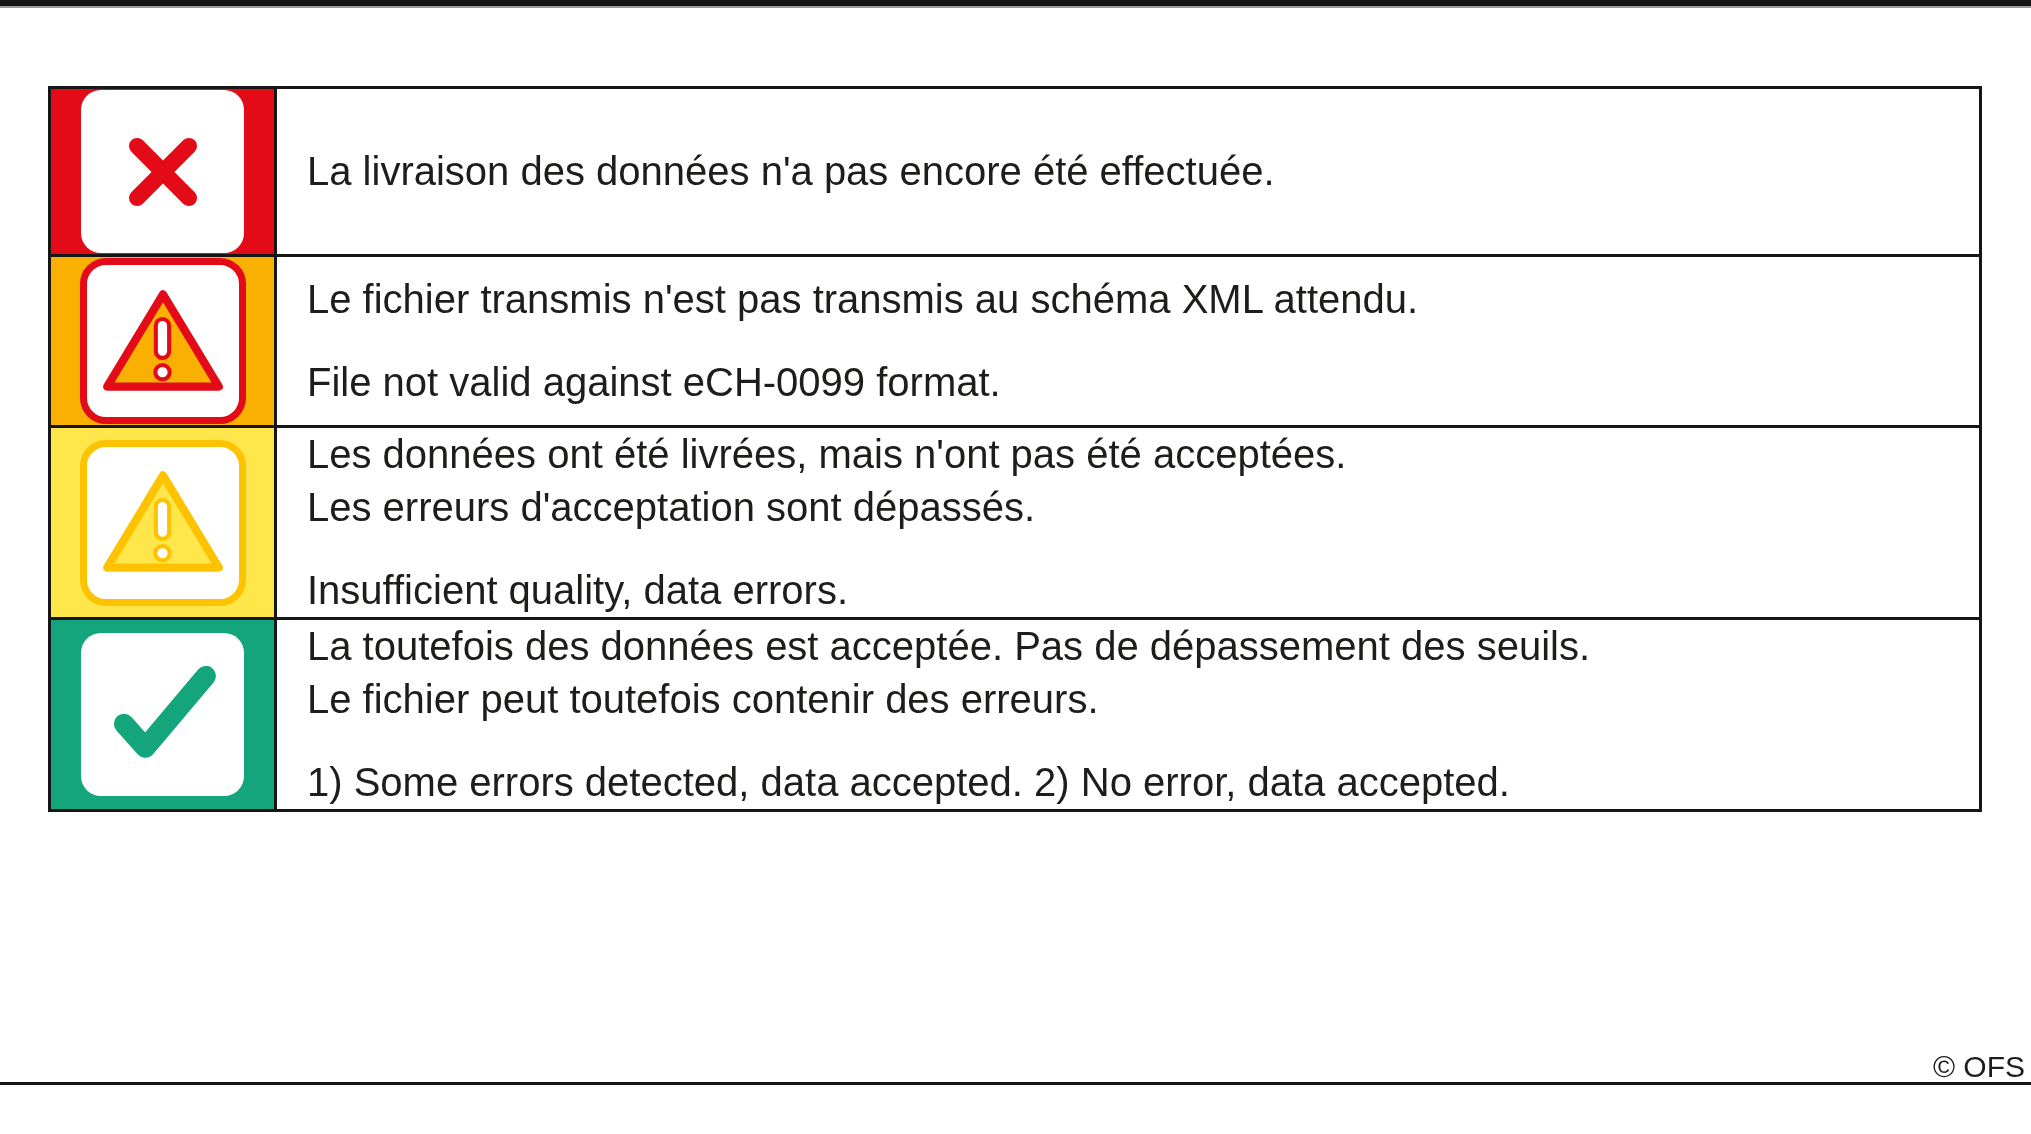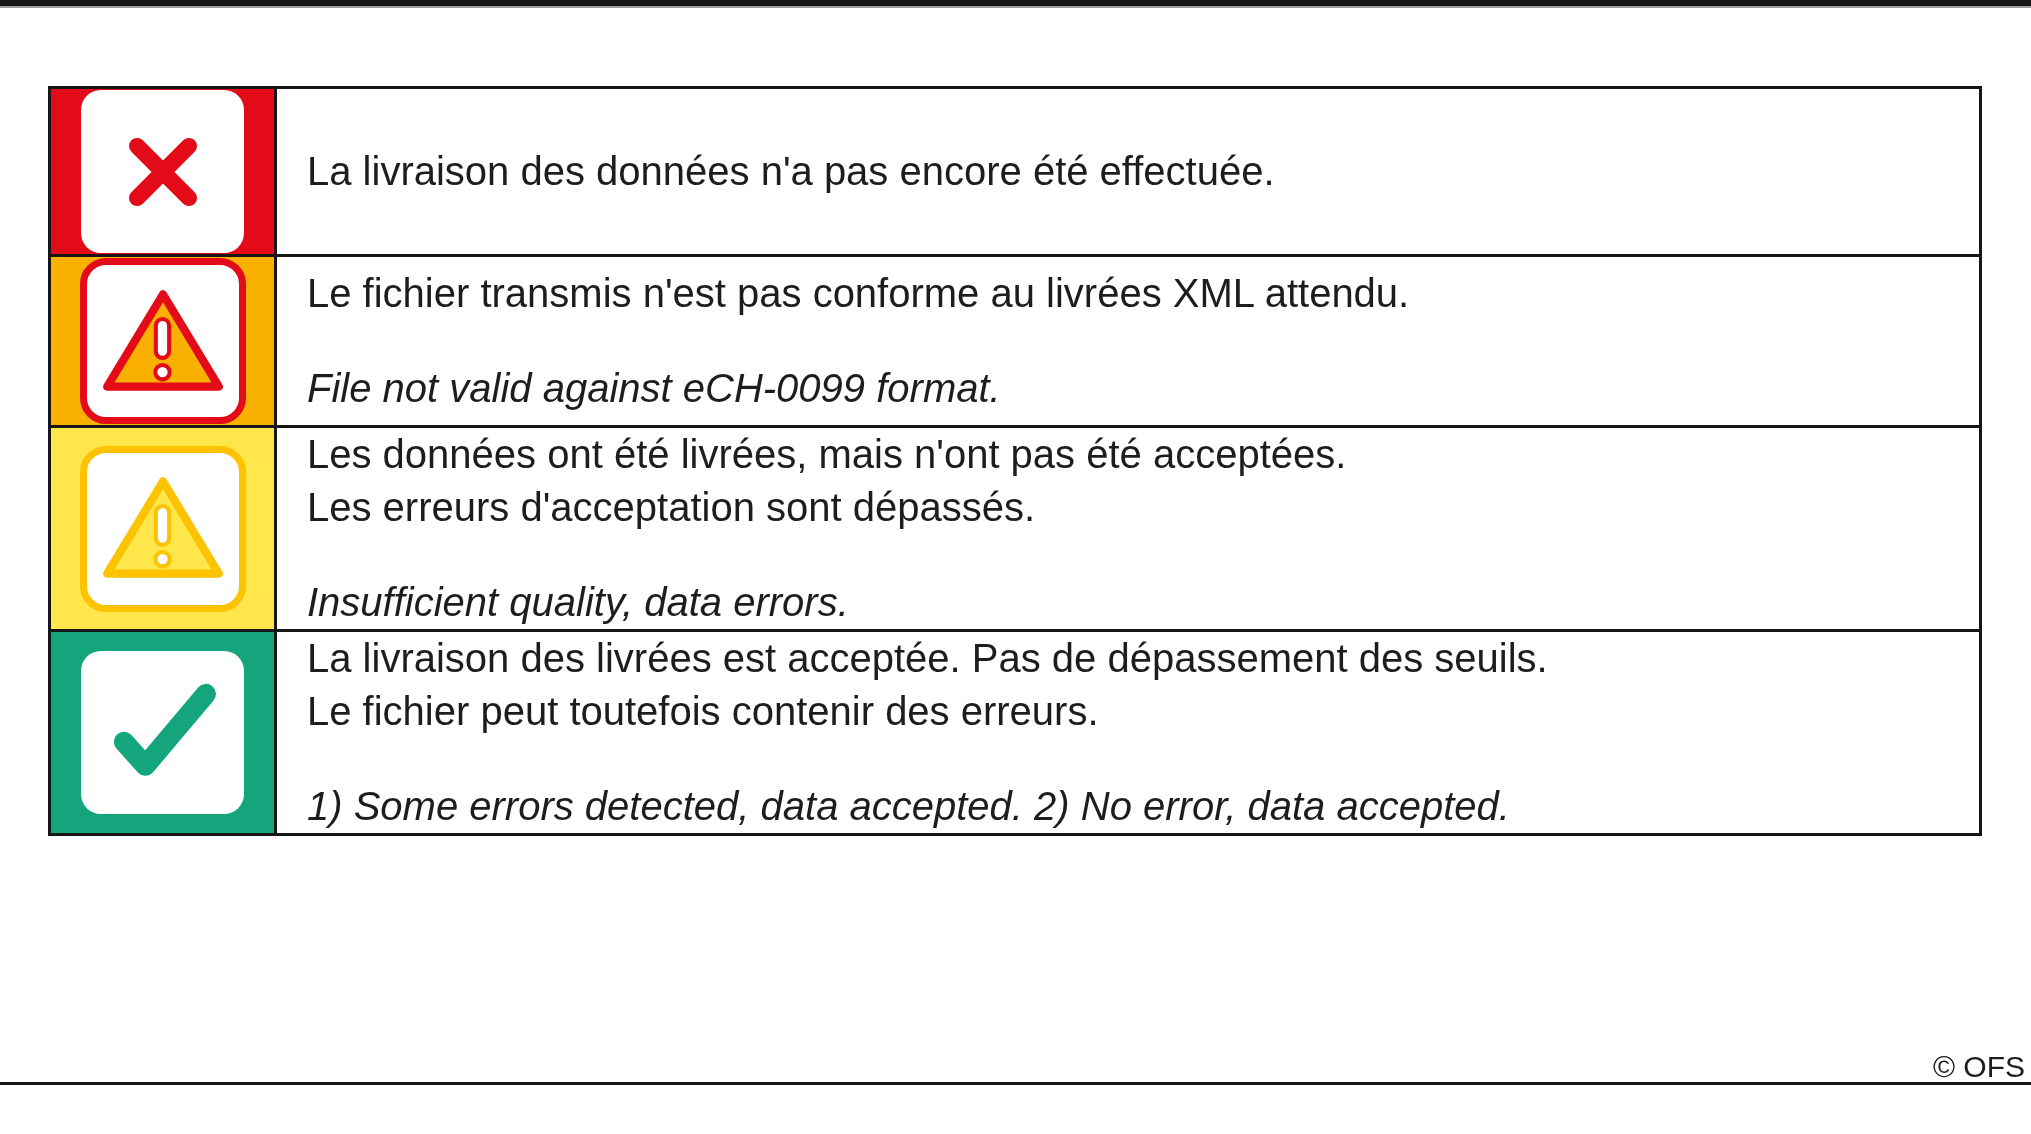--- a/index.html
+++ b/index.html
@@ -40,21 +40,21 @@
     box-sizing:border-box;
   }
   .badge.border-red   { width:166px; height:166px; border:7px solid #e30b17; border-radius:26px; }
   .badge.border-amber { width:166px; height:166px; border:7px solid #fdc300; border-radius:26px; }
   td.text-cell {
     vertical-align:middle;
     padding:0 20px 0 30px;
     font-size:40px;
     line-height:53px;
   }
-  .para + .para { margin-top:42px;font-style:italic; }
+  .para + .para { margin-top:30px; }
   .bottom-rule {
     position:absolute; left:0; top:1082px;
     width:2031px; height:3px;
     background:#161616;
   }
   .copyright {
     position:absolute; top:1050px; right:6px;
     font-size:30px;
     color:#1d1d1b;
   }
@@ -91,21 +91,21 @@
       <div class="badge border-red">
         <svg width="128" height="113" viewBox="0 0 125 110">
           <polygon points="62.5,9 117,99 8,99" stroke-width="8" stroke-linejoin="round" fill="#f9b000" stroke="#e30b17"></polygon>
           <rect x="55.5" y="33" width="13" height="38" rx="6.5" stroke-width="4" fill="#ffffff" stroke="#e30b17"></rect>
           <circle cx="62" cy="85" r="7" stroke-width="4" fill="#ffffff" stroke="#e30b17"></circle>
         </svg>
       </div>
     </td>
     <td class="text-cell">
       <div class="para">
-            <div>Le fichier transmis n'est pas conforme au livrées XML attendu.</div>
+            <div>Le fichier transmis n'est pas transmis au schéma XML attendu.</div>
           </div>
       <div class="para">
             <div>File not valid against eCH-0099 format.</div>
           </div>
     </td>
   </tr>
 
   <tr>
     <td class="icon-cell" bgcolor="#ffe64a">
       <div class="badge border-amber">
@@ -130,21 +130,21 @@
   <tr>
     <td class="icon-cell" bgcolor="#14a57c">
       <div class="badge">
         <svg width="126" height="126" viewBox="0 0 100 100">
           <path d="M19 57 L36 76 L84 19" fill="none" stroke-width="16" stroke-linecap="round" stroke-linejoin="round" stroke="#14a57c"></path>
         </svg>
       </div>
     </td>
     <td class="text-cell">
       <div class="para">
-        <div>La livraison des livrées est acceptée. Pas de dépassement des seuils.</div>
+        <div>La toutefois des données est acceptée. Pas de dépassement des seuils.</div>
         <div>Le fichier peut toutefois contenir des erreurs.</div>
       </div>
       <div class="para">
             <div>1) Some errors detected, data accepted. 2) No error, data accepted.</div>
           </div>
     </td>
   </tr>
 </tbody>
   </table>
 

